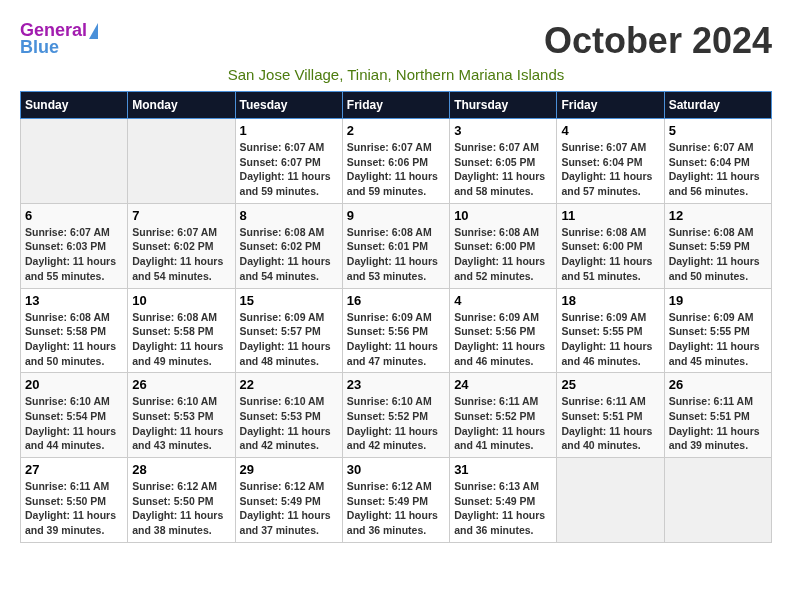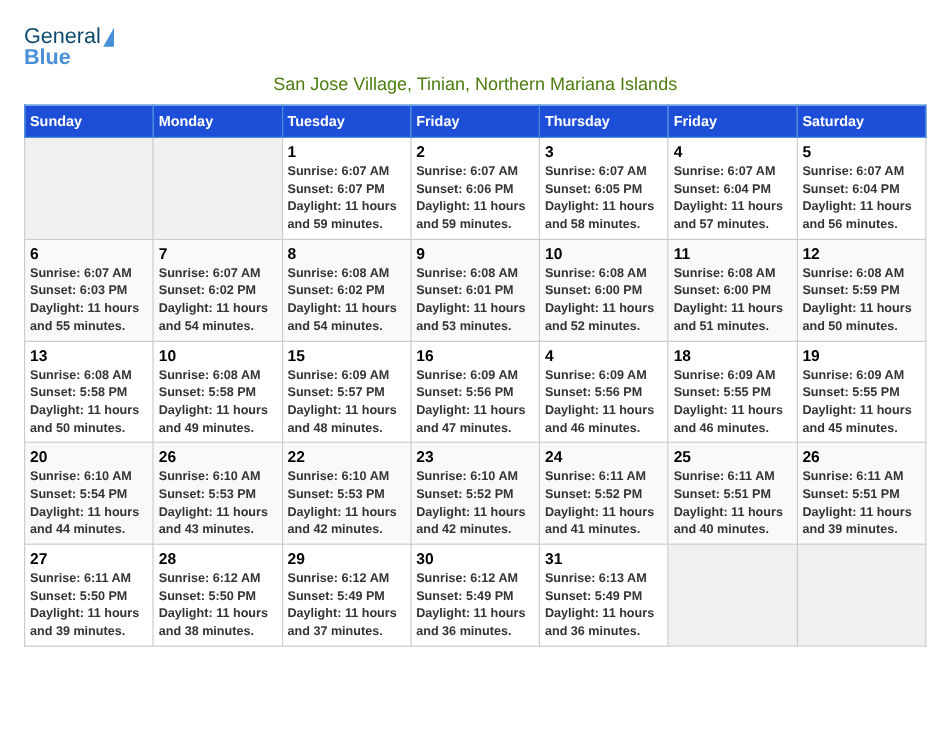--- a/index.html
+++ b/index.html
@@ -34,21 +34,21 @@
       color: #4d7c0f;
       text-align: center;
       margin-bottom: 8px;
     }
     table {
       width: 100%;
       border-collapse: collapse;
       font-size: 11px;
     }
     thead tr th {
-      background-color: #1d4ed8;
+      background-color: #0f172a;
       color: #fff;
       padding: 6px 4px;
       text-align: left;
       font-size: 12px;
       font-weight: bold;
       border: 1px solid #4a90d9;
     }
     tbody tr td {
       border: 1px solid #ccc;
       vertical-align: top;
@@ -75,24 +75,27 @@
     .empty-cell {
       background: #f0f0f0 !important;
     }
   </style>
 </head>
 <body>
 
 <div class="header-top">
   <div class="logo">
     <div style="display:flex;align-items:center;">
-      <span style="font-size:18px;font-weight:normal;color:#0c4a6e;text-align:right;">General</span>
+      <span style="font-size:18px;font-weight:bold;color:#a21caf;text-align:right;">General</span>
       <span style="display:inline-block;width:0;height:0;border-left:9px solid transparent;border-bottom:16px solid #4a90d9;margin-left:2px;"></span>
     </div>
     <span style="font-size:18px;font-weight:bold;color:#4a90d9;margin-top:-4px;">Blue</span>
+  </div>
+  <div class="title-block">
+    <div class="month-title">October 2024</div>
   </div>
 </div>
 
 <div class="subtitle">San Jose Village, Tinian, Northern Mariana Islands</div>
 
 <table>
   <thead>
     <tr>
     <th>Sunday</th>
         <th>Monday</th>

